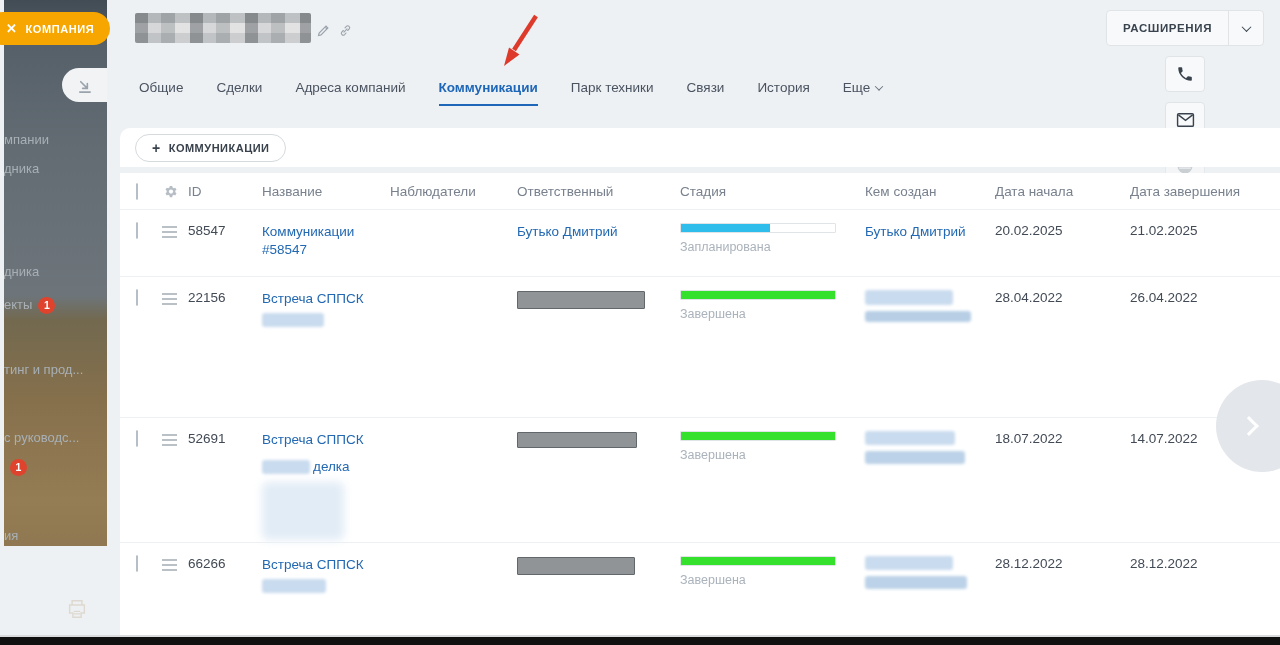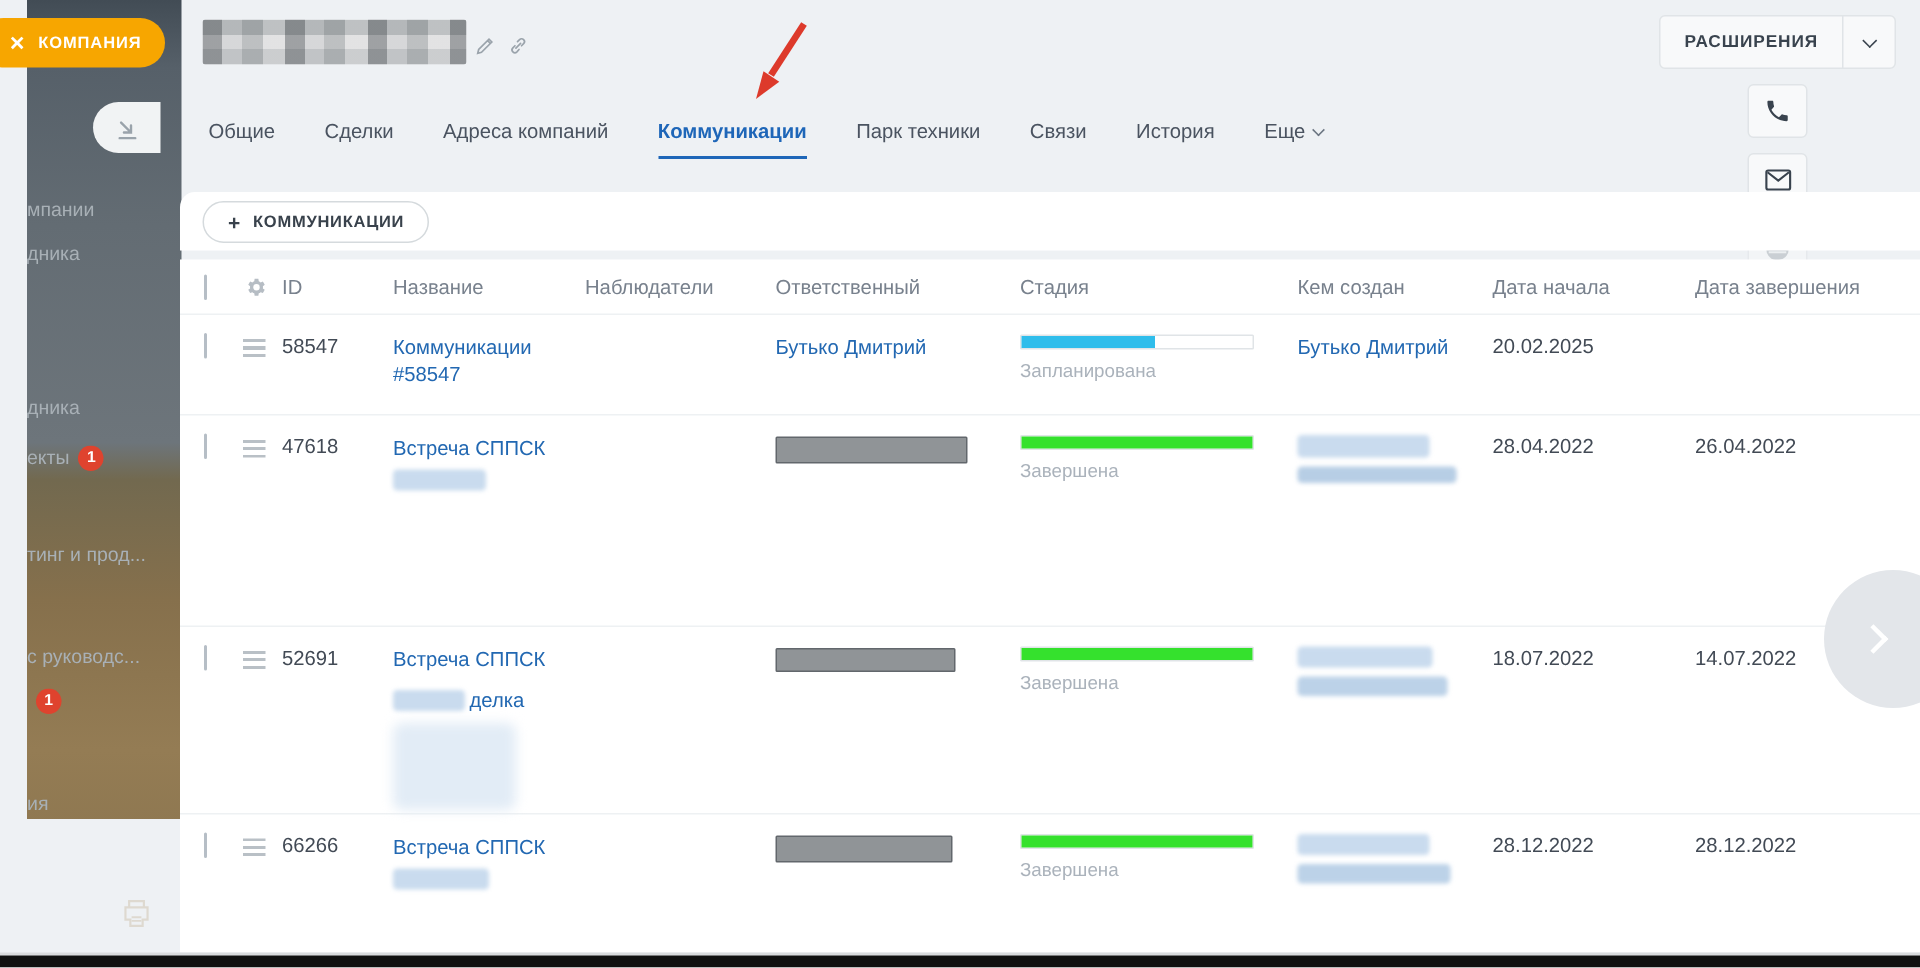--- a/index.html
+++ b/index.html
@@ -1,21 +1,21 @@
 <!DOCTYPE html>
 <html><head>
 <meta charset="utf-8">
 <style>
   * { margin:0; padding:0; box-sizing:border-box; }
   html,body { width:1280px; height:645px; }
   body { position:relative; overflow:hidden; background:#eef1f4;
          font-family:"Liberation Sans", sans-serif; color:#424a55; }
 
   
-  .sidebar { position:absolute; left:18px; top:0; width:103px; height:546px;
+  .sidebar { position:absolute; left:4px; top:0; width:103px; height:546px;
     background:linear-gradient(180deg,#424c55 0px,#566069 45px,#636c73 150px,
       #6d757b 295px,#72694f 320px,#86704c 400px,#947c54 500px,#8a744e 600px,#6e6042 645px); }
   .sb-item { position:absolute; left:0; width:103px; color:#a8b0b6; font-size:13px;
     white-space:nowrap; overflow:hidden; }
   .badge-red { display:inline-block; min-width:17px; height:17px; border-radius:9px;
     background:#df432e; color:#fff; font-size:10.5px; font-weight:bold; text-align:center;
     line-height:17px; vertical-align:middle; margin-left:6px; }
   .company-pill { position:absolute; left:-14px; top:12px; height:33px; padding:0 16px 0 20px;
     background:#f7a600; border-radius:17px; display:flex; align-items:center; gap:8px;
     color:#fff; font-size:11px; font-weight:bold; letter-spacing:.6px; z-index:6; }
@@ -242,26 +242,27 @@
     <div>
       <div class="stage-track">
           <div class="bar-fill" style="width:58%;background:#2fbdeb"></div>
         </div>
       <div class="stage-label">Запланирована</div>
     </div>
     <div>
         <a href="#" class="link">Бутько Дмитрий</a>
       </div>
     <div>20.02.2025</div>
+    <div>21.02.2025</div>
   </div>
 
   <div class="trow r2">
     <div><span class="cbx"></span></div>
     <div><span class="burger" style="display:inline-block"></span></div>
-    <div>47618</div>
+    <div>22156</div>
     <div>
         <a href="#" class="link"><span>Встреча СППСК</span></a>
       <div class="blur-blob" style="width:62px;height:14px;margin-top:5px"></div>
       </div>
     <div></div>
     <div>
         <div class="redact-bar" style="width:128px"></div>
       </div>
     <div>
       <div class="stage-track">

